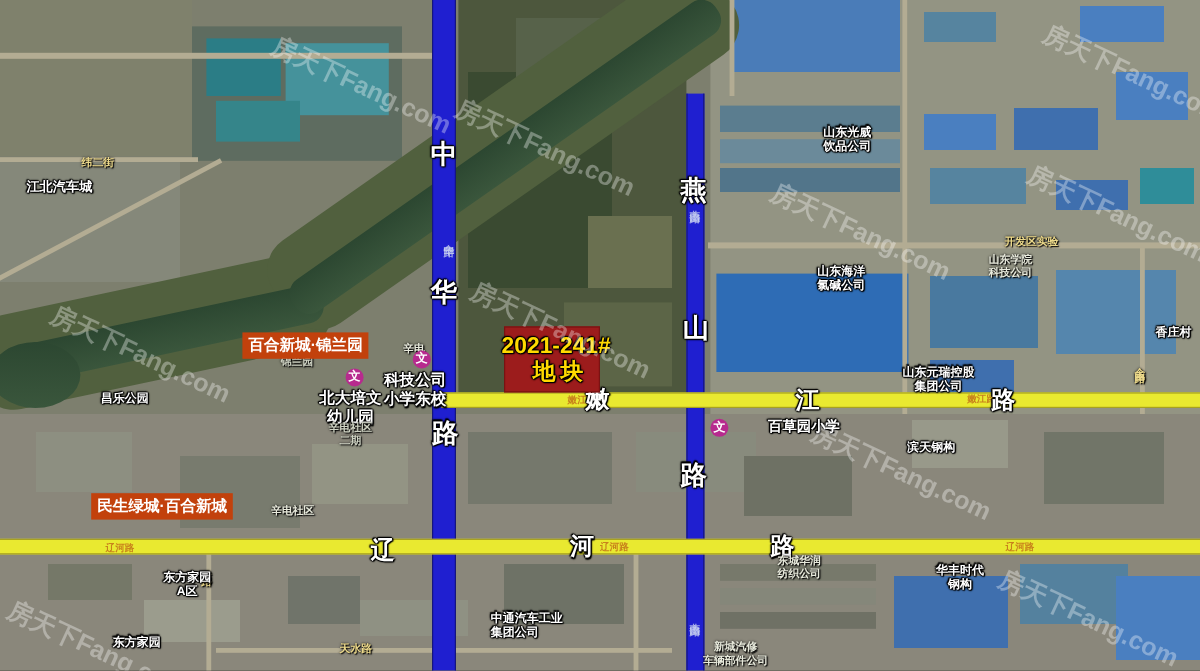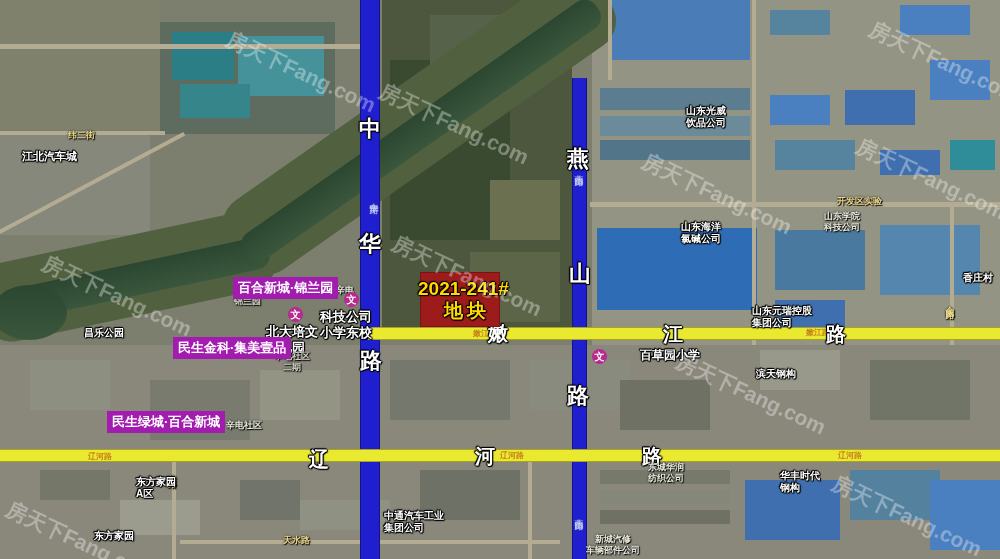--- a/index.html
+++ b/index.html
@@ -12,31 +12,31 @@
   .riverbank{z-index:2;background:#51603e;border-radius:30px;transform-origin:left center;}
   .river{z-index:3;background:linear-gradient(#2c4731,#3a563c);border-radius:14px;transform-origin:left center;}
   
   .vroad{z-index:10;background:#1f1fd0;border-left:1px solid #15157e;border-right:1px solid #15157e;}
   .hroad{z-index:11;background:#e9e930;border-top:1px solid #a8a21f;border-bottom:1px solid #a8a21f;}
   
   .ol{text-shadow:-1px 0 1px #000,1px 0 1px #000,0 -1px 1px #000,0 1px 1px #000,1px 1px 1px #000,-1px -1px 1px #000;}
   .rc{z-index:14;color:#fff;font-weight:bold;font-size:22px;line-height:1;}
   .rc2{z-index:14;color:#fff;font-weight:bold;font-size:20px;line-height:1;}
   .lbl{z-index:20;color:#fff;font-weight:bold;font-size:11px;line-height:1.2;
-       white-space:pre-line;}
+       white-space:pre-line;text-align:center;}
   .lbl-s{z-index:20;color:#e8eadc;font-weight:bold;font-size:9px;line-height:1.2;
        white-space:pre-line;text-align:center;text-shadow:0 0 2px #000,1px 1px 1px #000;}
   .rlbl{z-index:12;font-size:8px;font-weight:bold;color:#c8821c;white-space:nowrap;line-height:1;}
   .rlbl-y{z-index:12;font-size:9px;font-weight:bold;color:#ecd98a;white-space:nowrap;line-height:1;
        text-shadow:0 0 2px #000,1px 1px 1px #000;}
   .vtext{writing-mode:vertical-rl;letter-spacing:2px;}
   .blu-lbl{z-index:12;font-size:9px;font-weight:bold;color:rgba(200,210,240,.75);line-height:1;
        writing-mode:vertical-rl;letter-spacing:1px;}
-  .estate{z-index:22;background:#a21caf;color:#fff;font-weight:bold;font-size:13px;
-       padding:3px 5px;white-space:nowrap;line-height:1.2;margin-left:31px;}
+  .estate{z-index:22;background:#c2410c;color:#fff;font-weight:bold;font-size:13px;
+       padding:3px 5px;white-space:nowrap;line-height:1.2;}
   .sch{z-index:21;width:15px;height:15px;border-radius:50%;background:#b72a8e;color:#fff;
        font-size:10px;line-height:15px;text-align:center;font-weight:bold;}
   .parcel{z-index:15;background:#9c1c1c;border:1px solid #7a1212;}
   .parcel-code{z-index:16;color:#ffd900;font-weight:bold;font-size:19px;white-space:nowrap;line-height:1;}
   .parcel-name{z-index:16;color:#ffd900;font-weight:bold;font-size:19px;letter-spacing:4px;white-space:nowrap;line-height:1;}
   .wm{z-index:30;color:rgba(255,255,255,.34);font-size:21px;font-weight:bold;white-space:nowrap;
       transform:rotate(25deg);transform-origin:left top;line-height:1;}
 </style>
 </head>
 <body>
@@ -142,21 +142,20 @@
   <span class="rlbl-y" style="left:837px;top:197px;">开发区实验</span>
   <span class="rlbl-y vtext" style="left:945px;top:299px;">金山路</span>
   <span class="rlbl-y vtext" style="left:167px;top:468px;">黄山路</span>
   <span class="rlbl-y" style="left:283px;top:536px;">天水路</span>
 
   <div class="parcel" style="left:420px;top:272px;width:80px;height:55px;"></div>
   <span class="parcel-code ol" style="left:418px;top:279px;">2021-241#</span>
   <span class="parcel-name ol" style="left:444px;top:301px;">地块</span>
 
   <div class="estate" style="left:202px;top:277px;">百合新城·锦兰园</div>
-  <div class="estate" style="left:142px;top:337px;">民生金科·集美壹品</div>
   <div class="estate" style="left:76px;top:411px;">民生绿城·百合新城</div>
 
   <div class="sch" style="left:288px;top:307px;">文</div>
   <div class="sch" style="left:344px;top:292px;">文</div>
   <div class="sch" style="left:592px;top:349px;">文</div>
   <span class="lbl ol" style="left:266px;top:324px;font-size:13px;">北大培文
 幼儿园</span>
   <span class="lbl ol" style="left:320px;top:309px;font-size:13px;">科技公司
 小学东校</span>
   <span class="lbl ol" style="left:608px;top:348px;font-size:12px;margin-left:32px;">百草园小学</span>
@@ -169,21 +168,21 @@
 氯碱公司</span>
   <span class="lbl ol" style="left:752px;top:305px;font-size:10px;">山东元瑞控股
 集团公司</span>
   <span class="lbl ol" style="left:756px;top:368px;font-size:10px;">滨天钢构</span>
   <span class="lbl-s" style="left:824px;top:211px;">山东学院
 科技公司</span>
   <span class="lbl ol" style="left:963px;top:272px;font-size:10px;">香庄村</span>
   <span class="lbl ol" style="left:136px;top:476px;font-size:10px;">东方家园
 A区</span>
   <span class="lbl ol" style="left:94px;top:530px;font-size:10px;">东方家园</span>
-  <span class="lbl ol" style="left:384px;top:510px;font-size:10px;text-align:left;">中通汽车工业
+  <span class="lbl ol" style="left:409px;top:510px;font-size:10px;text-align:left;">中通汽车工业
 集团公司</span>
   <span class="lbl-s" style="left:586px;top:534px;">新城汽修
 车辆部件公司</span>
   <span class="lbl-s" style="left:648px;top:462px;">东城华润
 纺织公司</span>
   <span class="lbl ol" style="left:780px;top:471px;font-size:10px;font-family:Liberation Mono, monospace;">华丰时代
 钢构</span>
   <span class="lbl-s" style="left:234px;top:296px;color:#cfd3c3;">锦兰园</span>
   <span class="lbl-s" style="left:336px;top:285px;">辛电</span>
   <span class="lbl-s" style="left:274px;top:351px;color:#cfd3c3;">辛电社区

